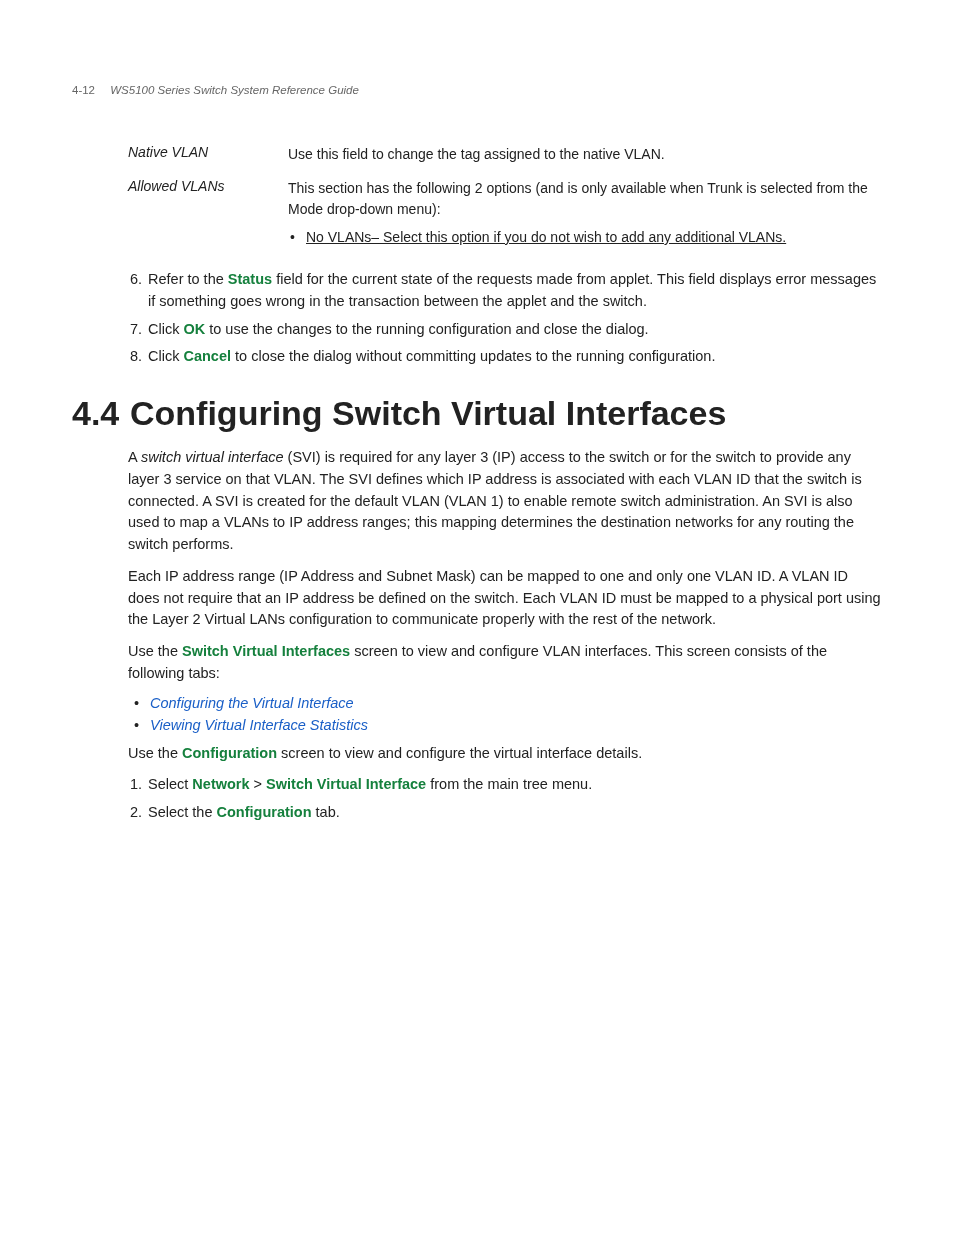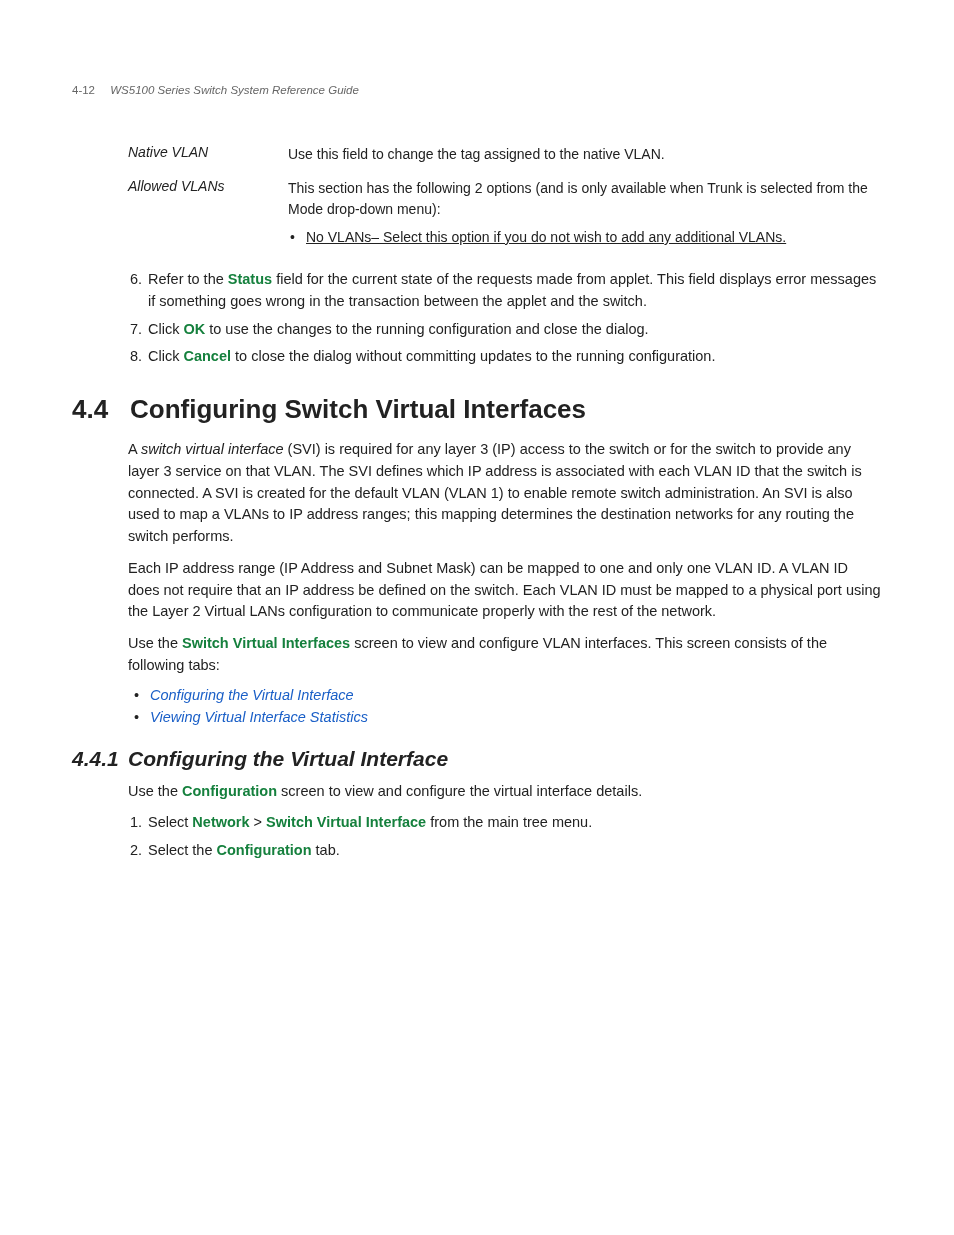--- a/index.html
+++ b/index.html
@@ -84,21 +84,21 @@
   }
   .bold-inline {
     font-weight: bold;
     color: #15803d;
   }
 
   h2.section {
     font-family: "Arial Narrow", Arial, sans-serif;
     font-stretch: condensed;
     font-weight: bold;
-    font-size: 26px;
+    font-size: 34px;
     color: #222;
     margin: 26px 0 14px 0;
   }
   h2.section .secnum {
     display:inline-block;
     width:58px;
   }
 
   p.body {
     margin: 10px 0 10px 56px;
@@ -195,23 +195,20 @@
 
   <p class="body">
     <span>Use the </span><span class="bold-inline">Switch Virtual Interfaces</span><span> screen to view and configure VLAN interfaces. This screen consists of the following tabs:</span>
   </p>
 
   <ul class="link-bullets">
     <li><span class="link">Configuring the Virtual Interface</span></li>
     <li><span class="link">Viewing Virtual Interface Statistics</span></li>
   </ul>
 
-  <h3 class="subsection">
-    <span class="secnum">4.4.1</span><span>Configuring the Virtual Interface</span>
-  </h3>
 
   <p class="body">
     <span>Use the </span><span class="bold-inline">Configuration</span><span> screen to view and configure the virtual interface details.</span>
   </p>
 
   <ol class="steps" start="1">
     <li>
       <span>Select </span><span class="bold-inline">Network</span><span> &gt; </span><span class="bold-inline">Switch Virtual Interface</span><span> from the main tree menu.</span>
     </li>
     <li>

